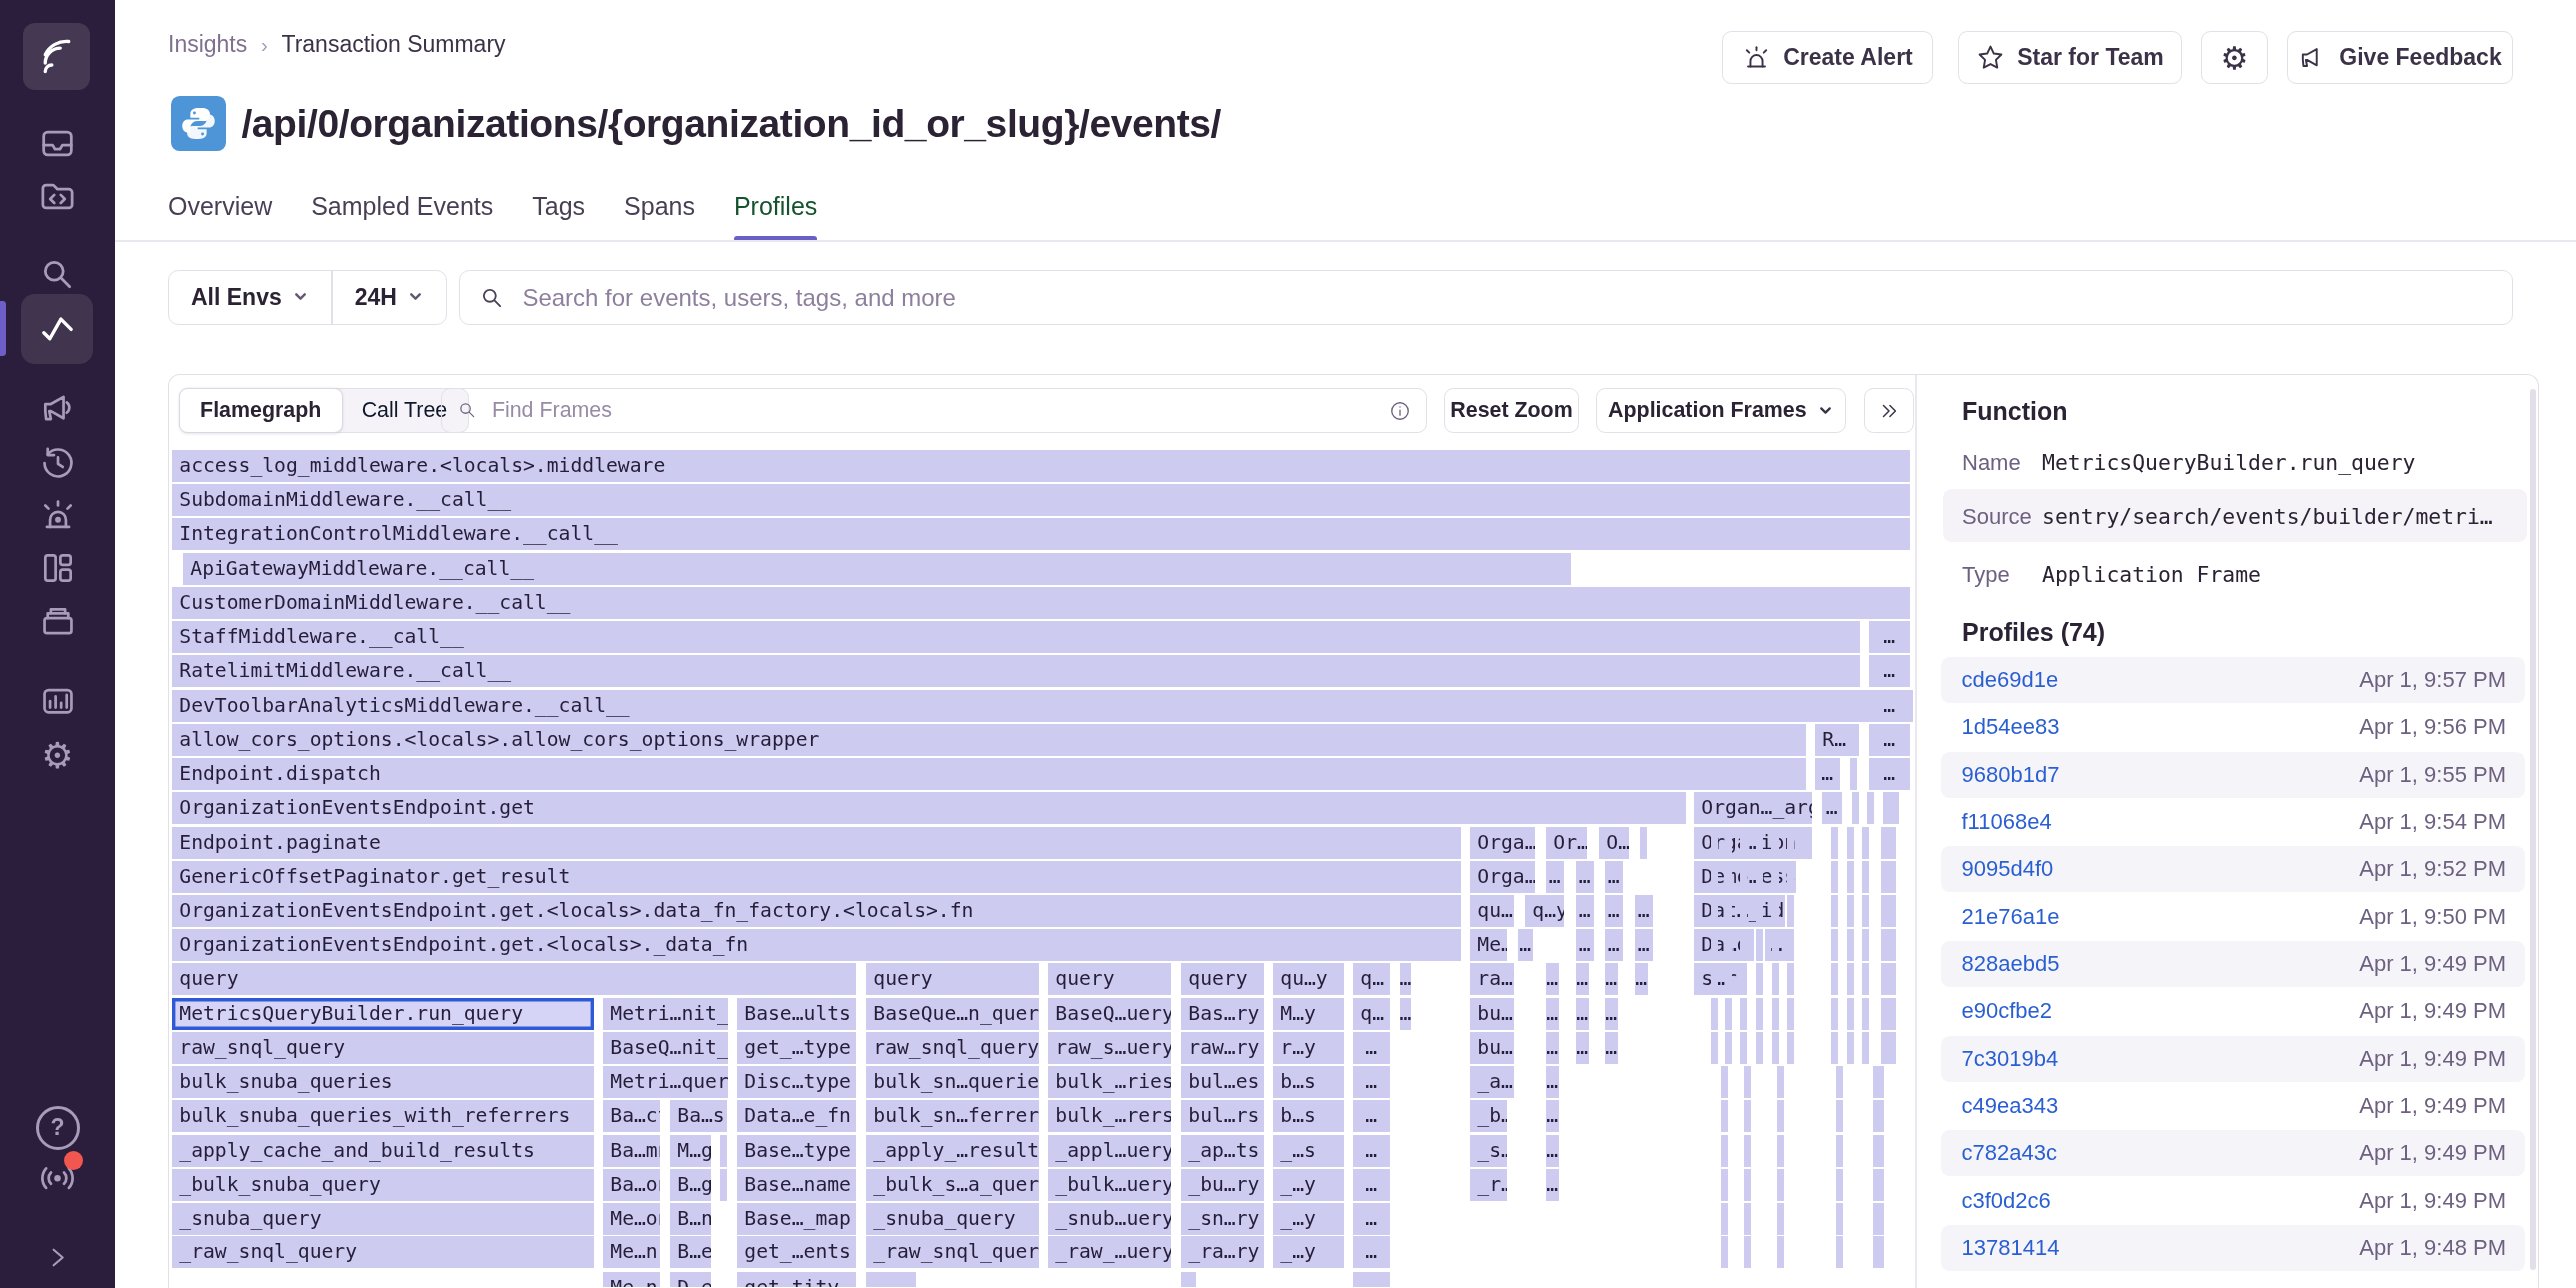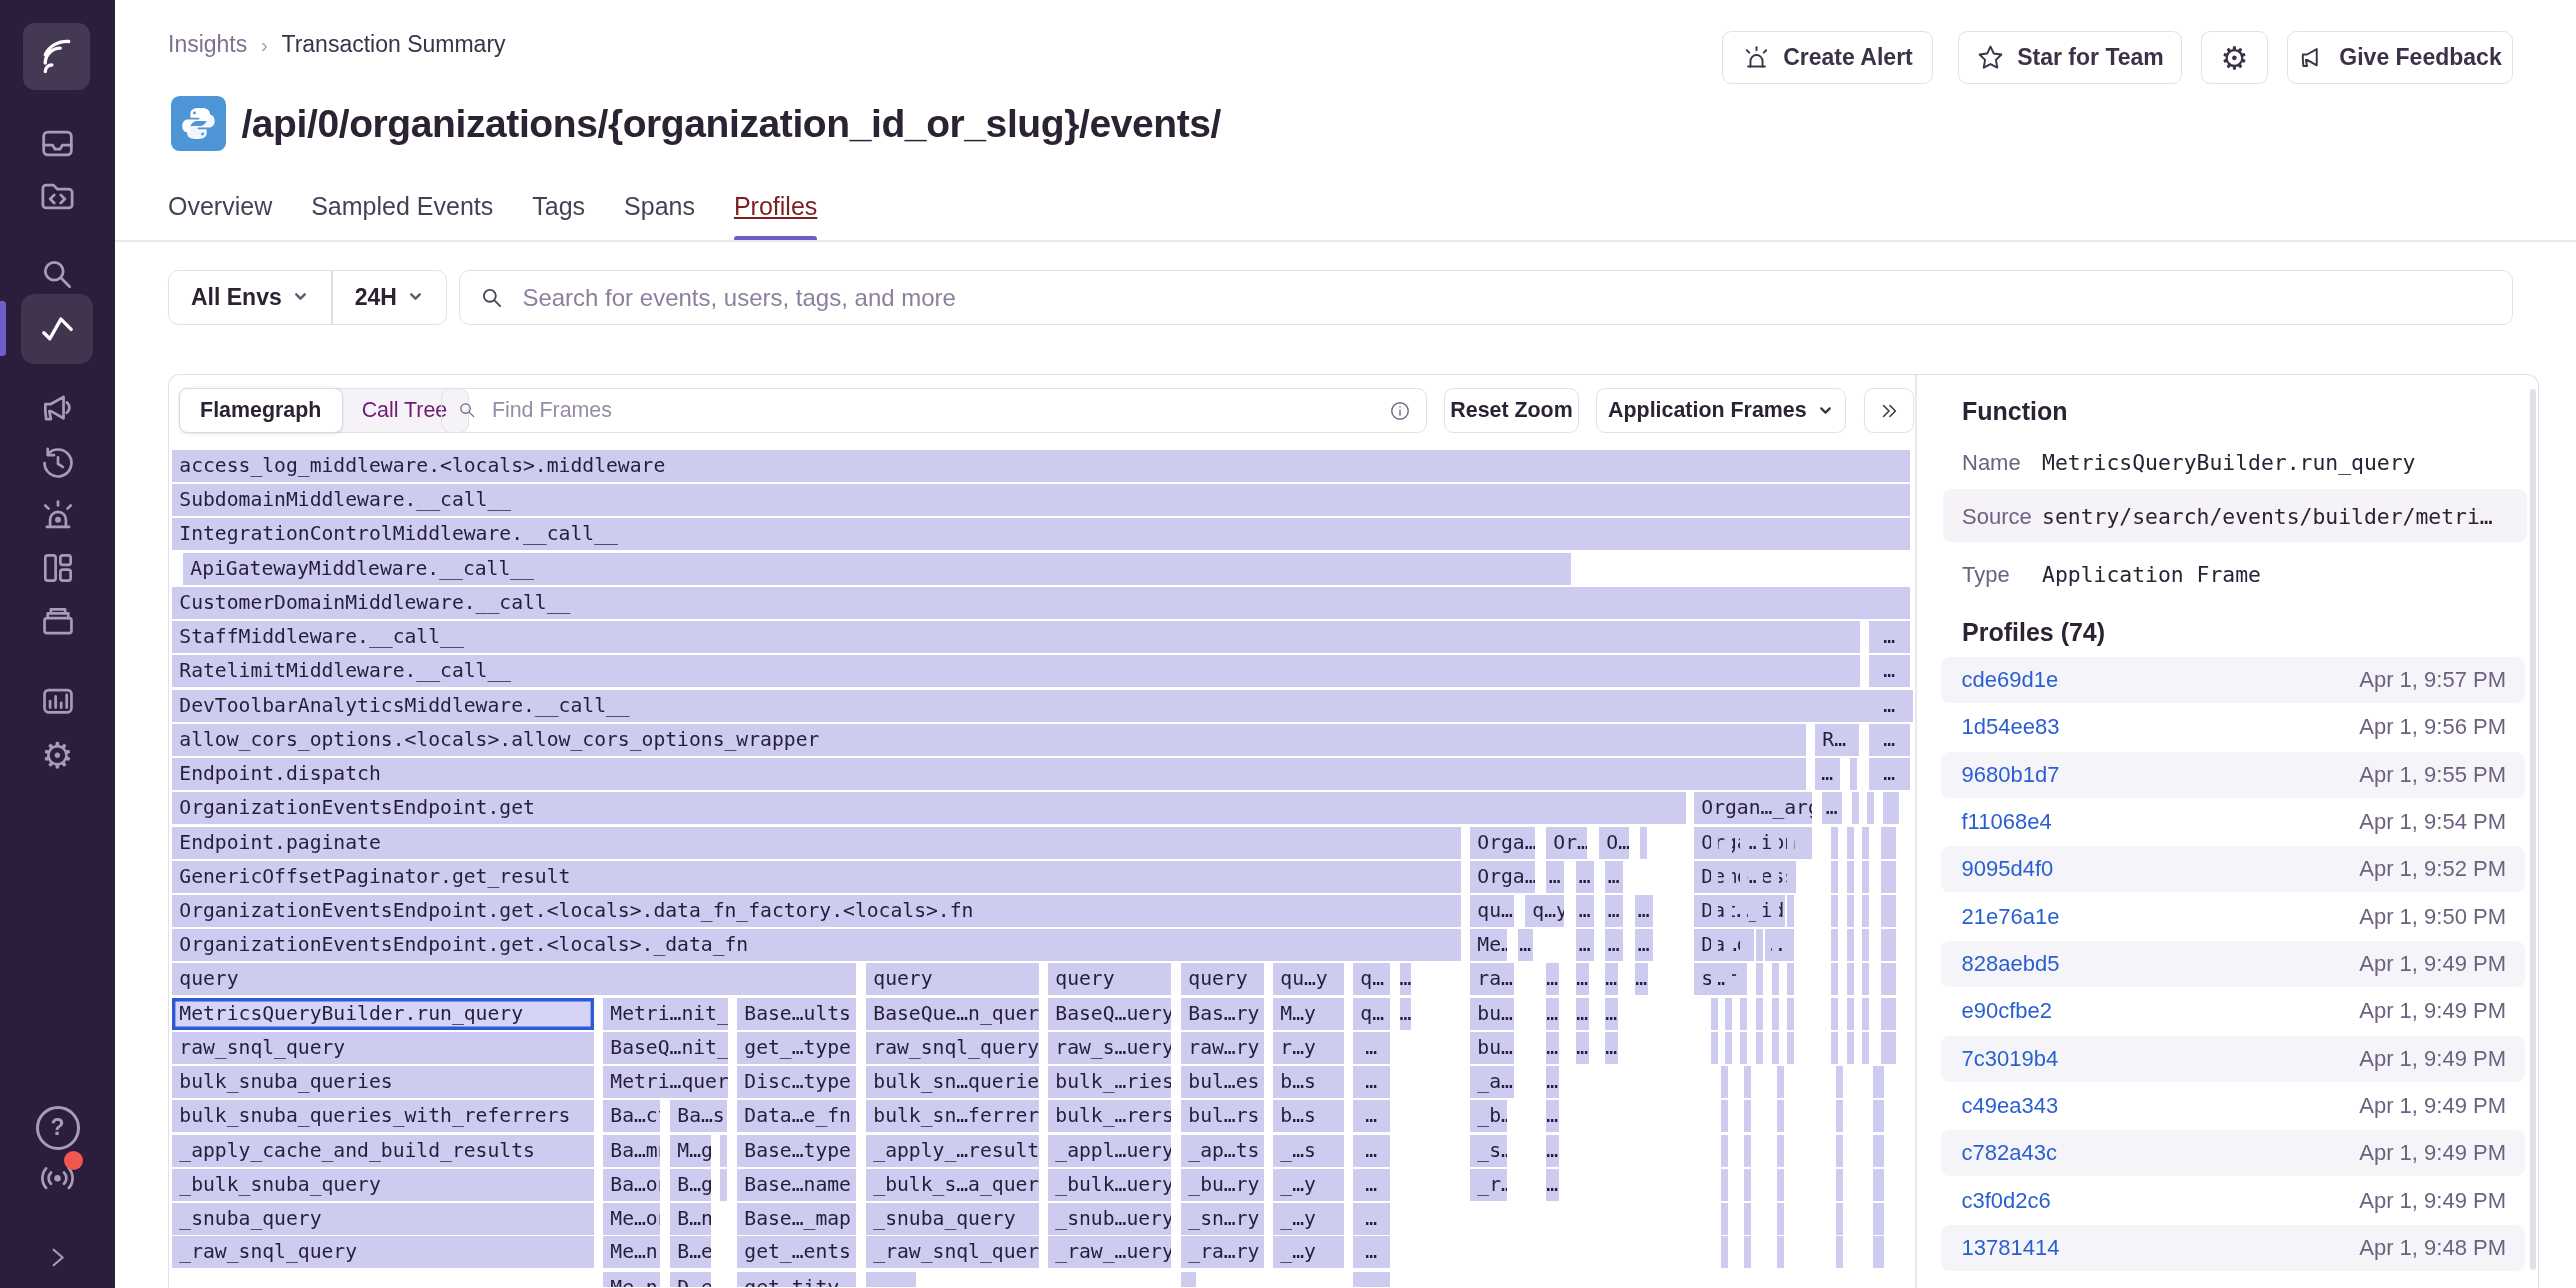--- a/index.html
+++ b/index.html
@@ -23,41 +23,41 @@
   .crumb-sep{color:#a79bb8;font-size:20.5px;}
   .top-btn{position:absolute;top:31px;height:53px;background:#fff;border:1.7px solid #e3dfe9;border-radius:9.4px;
            display:flex;align-items:center;justify-content:center;gap:12px;font-size:23px;font-weight:bold;color:#3c3248;
            box-sizing:border-box;cursor:pointer;}
   .top-btn svg{stroke:#3c3248;fill:none;stroke-width:3.2;stroke-linecap:round;stroke-linejoin:round;}
   .title-row{position:absolute;left:171px;top:96px;display:flex;align-items:center;gap:15.4px;}
   .py-tile{width:55px;height:55px;border-radius:8.6px;background:#4d95d6;display:flex;align-items:center;justify-content:center;}
   .page-title{font-size:39px;font-weight:bold;color:#2b2233;letter-spacing:-0.4px;}
   .tabs{position:absolute;left:168px;top:192px;display:flex;gap:39px;font-size:25px;}
   .tab{color:#493f55;padding-bottom:20.5px;position:relative;cursor:pointer;}
-  .tab.active{color:#7f1d1d;text-decoration:underline;}
+  .tab.active{color:#14532d;}
   .tab.active::after{content:"";position:absolute;left:0;right:0;bottom:0;height:6px;border-radius:3.4px;background:#6a5fc6;}
   .tabs-line{position:absolute;left:115px;right:0;top:240px;height:1.7px;background:#eae7ef;}
   
   .pill-group{position:absolute;left:168px;top:270px;height:55px;background:#fff;border:1.7px solid #e3dfe9;
               border-radius:10.3px;display:flex;align-items:stretch;box-sizing:border-box;}
   .pill-btn{display:flex;align-items:center;gap:10.3px;padding:0 22px;font-size:23px;font-weight:bold;color:#2b2233;cursor:pointer;}
   .pill-div{width:1.7px;background:#e3dfe9;}
   .chev svg{stroke:#635871;fill:none;stroke-width:3.4;stroke-linecap:round;stroke-linejoin:round;}
   .search-bar{position:absolute;left:459px;top:270px;width:2054px;height:55px;background:#fff;border:1.7px solid #e3dfe9;
               border-radius:10.3px;display:flex;align-items:center;gap:15.4px;padding:0 19px;box-sizing:border-box;}
   .search-bar input{border:none;outline:none;flex:1;font-size:24px;color:#2b2233;font-family:"Liberation Sans",sans-serif;}
   .search-bar input::placeholder{color:#8d7f9d;}
   .search-bar svg{stroke:#4a4058;fill:none;stroke-width:3.4;stroke-linecap:round;}
   
   .card{position:absolute;left:168px;top:374px;width:2371px;height:915px;background:#fff;
         border:1.7px solid #e3dfe9;border-bottom:none;border-radius:12px 12px 0 0;box-sizing:border-box;}
   .fg-toolbar{position:absolute;left:0;top:0;height:72px;width:1746px;}
   .seg{position:absolute;left:10.3px;top:13px;height:45px;background:#f5f3f8;border:1.7px solid #e3dfe9;border-radius:9.4px;
        display:flex;align-items:center;box-sizing:border-box;}
-  .seg-item{padding:0 20.5px;font-size:21.4px;color:#701a75;height:100%;display:flex;align-items:center;cursor:pointer;}
+  .seg-item{padding:0 20.5px;font-size:21.4px;color:#0f172a;height:100%;display:flex;align-items:center;cursor:pointer;}
   .seg-item.active{background:#fff;border:1.7px solid #dcd7e2;border-radius:8.6px;margin:-1.7px;height:45px;
                    font-weight:bold;color:#2b2233;box-shadow:0 0.9px 2.6px rgba(40,30,60,.12);box-sizing:border-box;}
   .find-box{position:absolute;left:272px;top:13px;width:986px;height:45px;border:1.7px solid #e3dfe9;border-radius:9.4px;
             display:flex;align-items:center;gap:12px;padding:0 15.4px;box-sizing:border-box;}
   .find-box input{border:none;outline:none;flex:1;font-size:21.4px;color:#2b2233;font-family:"Liberation Sans",sans-serif;}
   .find-box input::placeholder{color:#978ba6;}
   .find-box svg{stroke:#6f6480;fill:none;stroke-width:3;stroke-linecap:round;}
   .tool-btn{position:absolute;top:13px;height:45px;background:#fff;border:1.7px solid #e3dfe9;border-radius:9.4px;
             display:flex;align-items:center;justify-content:center;gap:10.3px;font-size:21.4px;font-weight:bold;color:#2b2233;
             box-sizing:border-box;cursor:pointer;}

